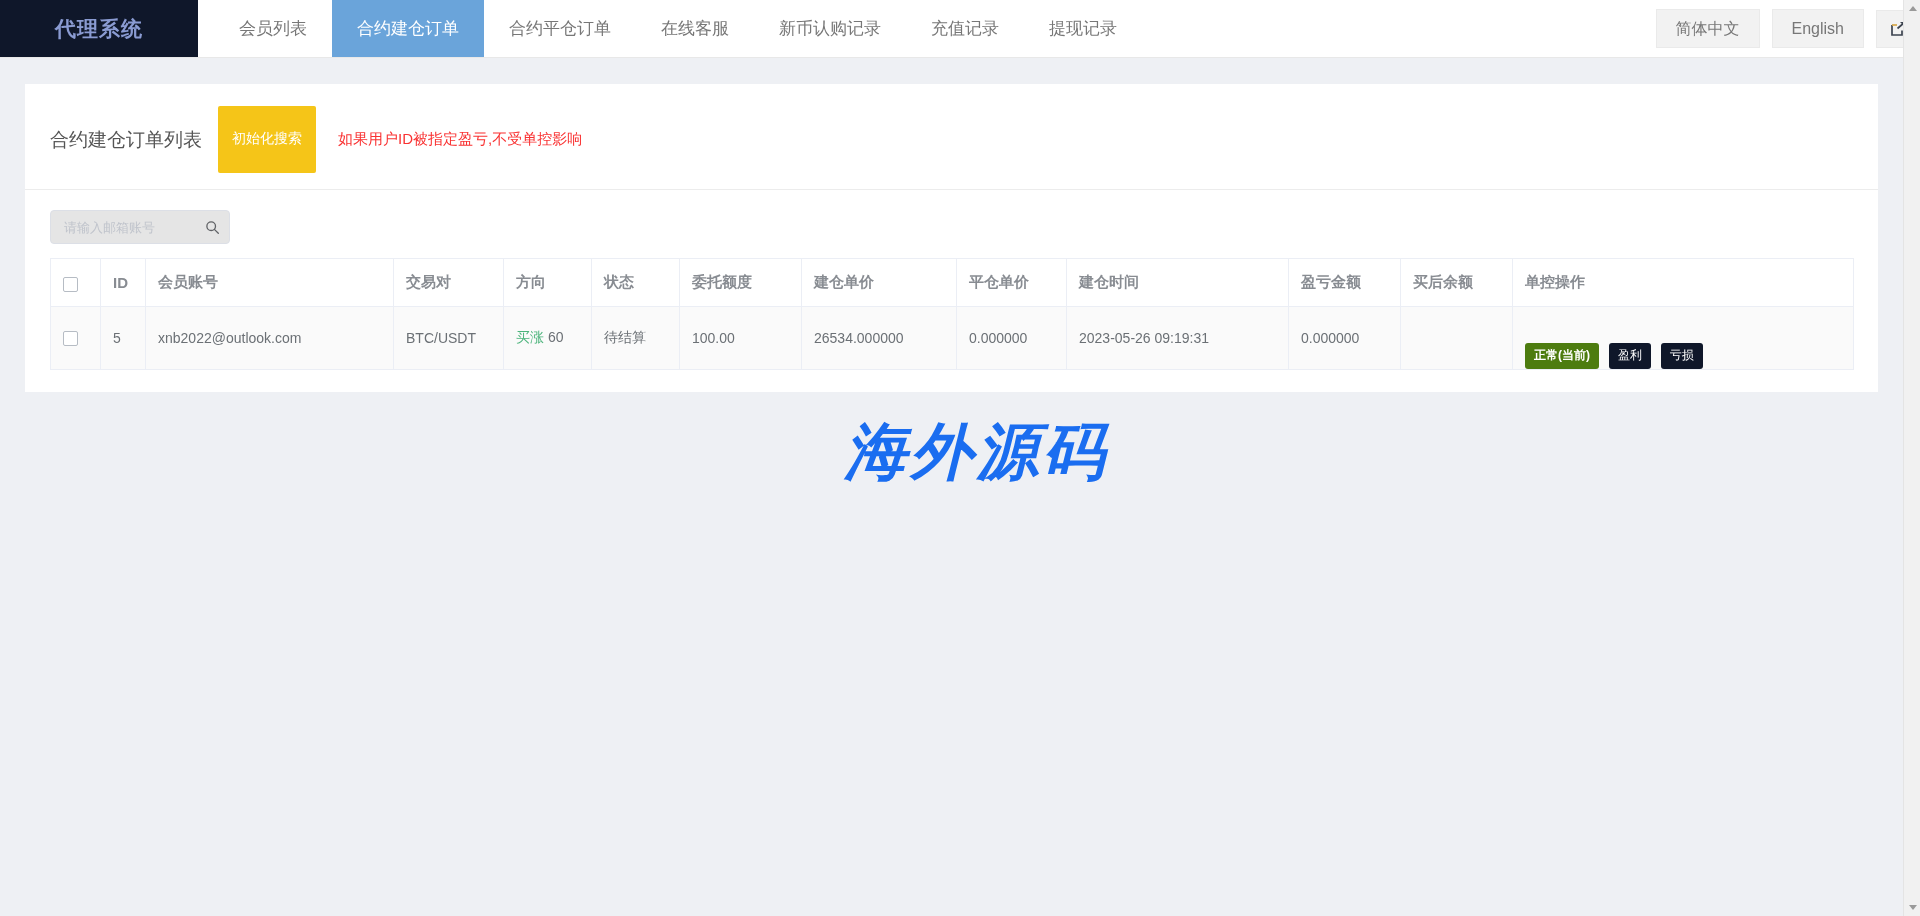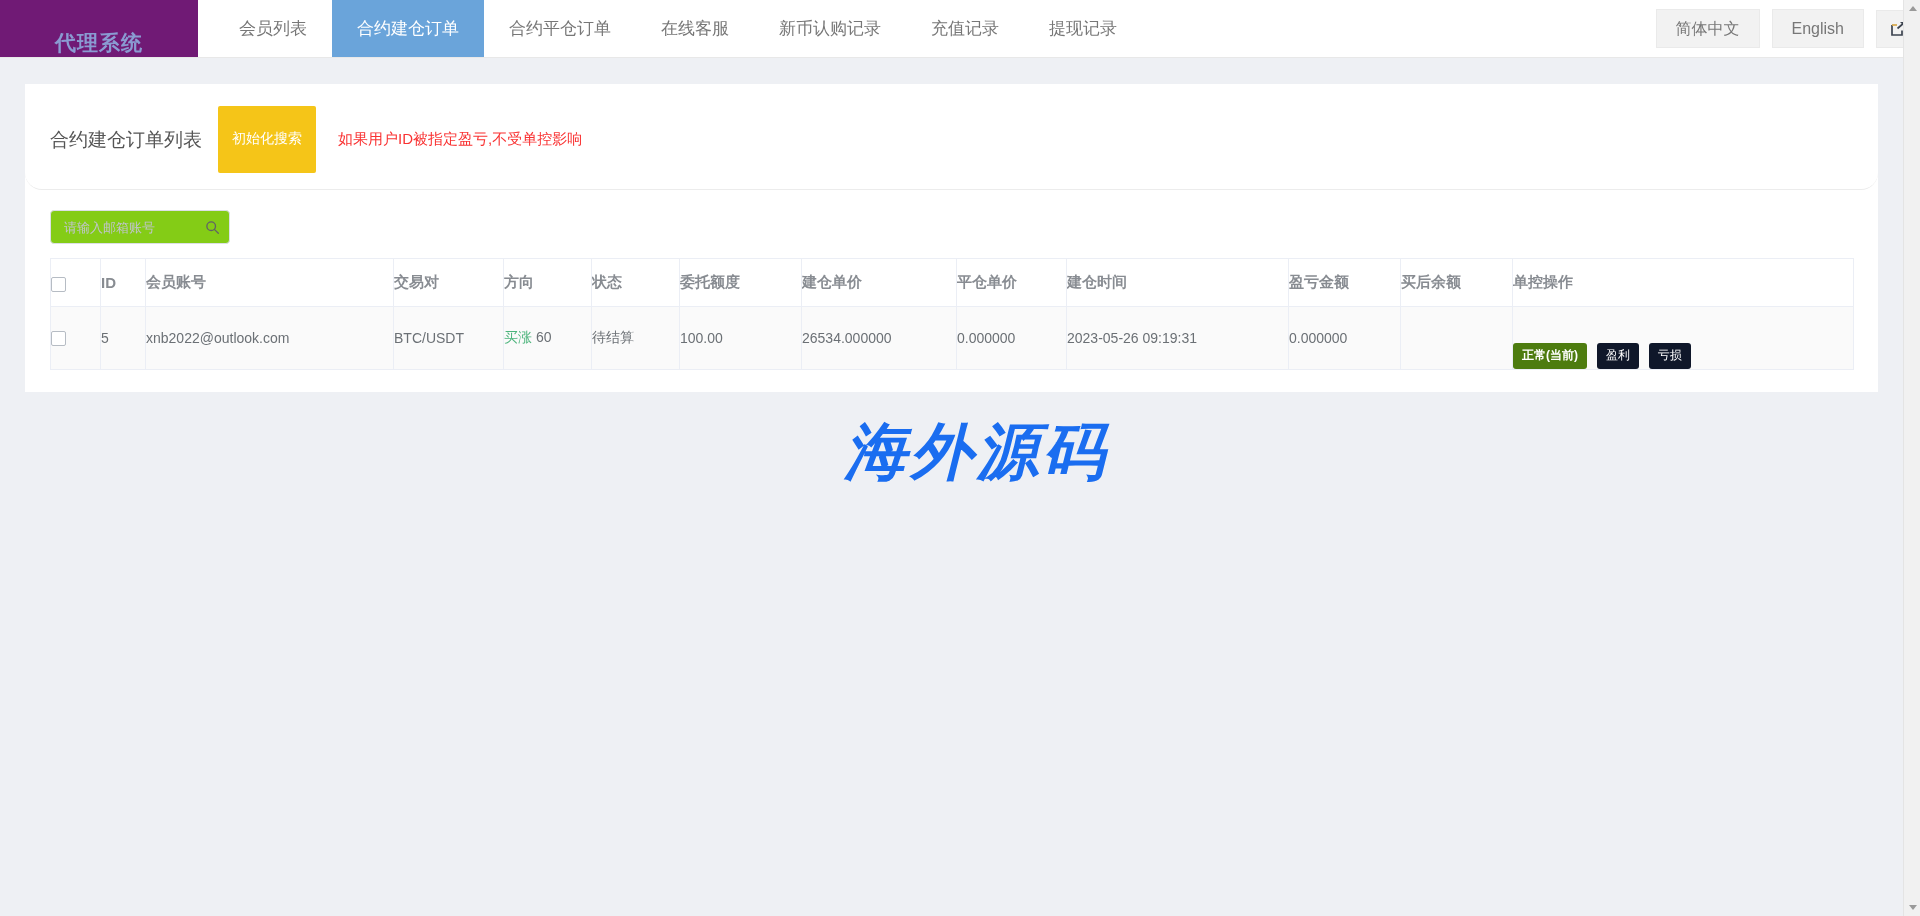--- a/index.html
+++ b/index.html
@@ -18,23 +18,23 @@
   .navbar {
     height: 58px;
     background: #ffffff;
     display: flex;
     align-items: stretch;
     border-bottom: 1px solid #e8e8e8;
     position: relative;
   }
   .brand {
     width: 198px;
-    background: #701a75;
-    display: flex;
-    align-items: flex-end;
+    background: #0f172a;
+    display: flex;
+    align-items: center;
     justify-content: center;
     flex: 0 0 198px;
   }
   .brand-text {
     color: #8a9bd2;
     font-size: 21px;
     font-weight: bold;
     letter-spacing: 1px;
   }
   .nav-items {
@@ -126,21 +126,20 @@
     background: #ffffff;
     width: 1853px;
     padding: 0 0 22px 0;
   }
   .card-head {
     display: flex;
     align-items: center;
     padding: 22px 25px 16px 25px;
     border-bottom: 1px solid #ececec;
     margin: 0 0 0 0;
-    border-radius: 17px;
   }
   .card-title {
     font-size: 19px;
     color: #555555;
     margin-right: 16px;
   }
   .btn-init {
     background: #f5c518;
     color: #ffffff;
     border: none;
@@ -163,21 +162,21 @@
     padding: 20px 25px 0 25px;
   }
   .search-box {
     width: 180px;
     height: 34px;
     border: 1px solid #dcdfe6;
     border-radius: 4px;
     display: flex;
     align-items: center;
     padding: 0 9px 0 11px;
-    background: #84cc16;
+    background: #e5e5e5;
   }
   .search-box input {
     border: none;
     outline: none;
     flex: 1;
     font-size: 13px;
     color: #606266;
     font-family: inherit;
     background: transparent;
     min-width: 0;
@@ -196,21 +195,21 @@
   }
   table.grid {
     border-collapse: collapse;
     width: 1803px;
     table-layout: fixed;
   }
   table.grid th, table.grid td {
     border: 1px solid #ebeef5;
     text-align: left;
     font-weight: normal;
-    padding: 0 0;
+    padding: 0 12px;
     overflow: hidden;
     white-space: nowrap;
   }
   table.grid th {
     height: 48px;
     color: #888c92;
     font-size: 15px;
     background: #ffffff;
     font-weight: bold;
   }

